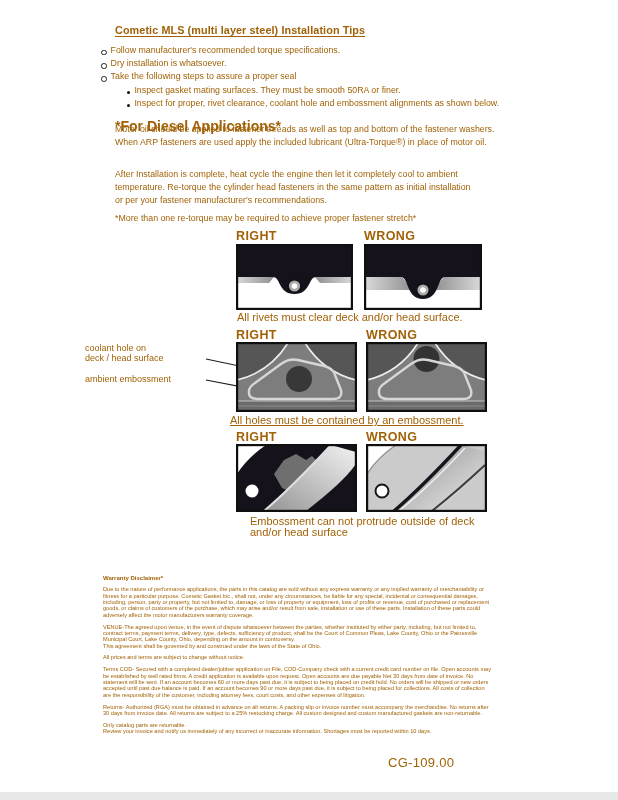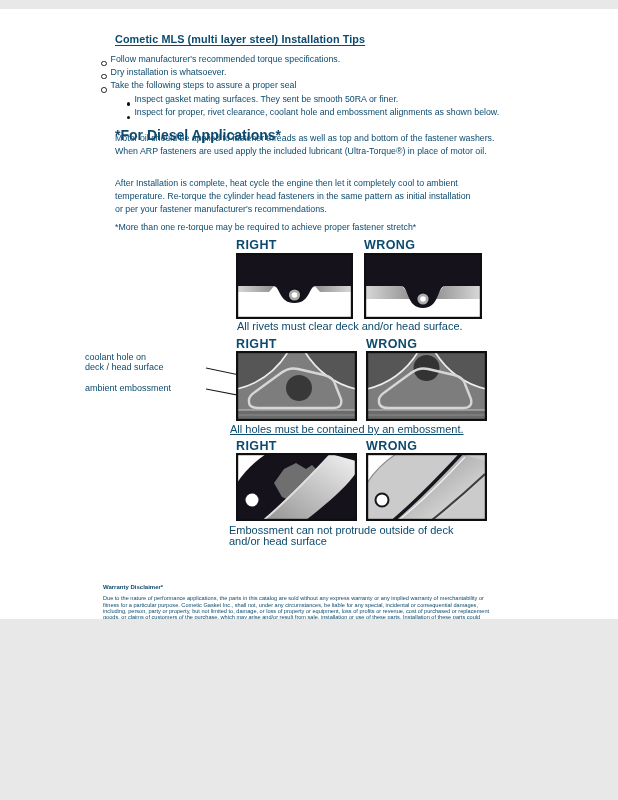--- a/index.html
+++ b/index.html
@@ -1,28 +1,28 @@
 <!DOCTYPE html>
 <html><head>
 <meta charset="utf-8">
 <style>
   html,body{margin:0;padding:0;background:#e8e8e8;}
   .page{
-    position:relative;width:618px;height:610px;background:#ffffff;
-    font-family:"Liberation Sans","DejaVu Sans",sans-serif;color:#0c4a6e;
-    margin:9px auto;overflow:hidden;
+    position:relative;width:618px;height:792px;background:#ffffff;
+    font-family:"Liberation Sans","DejaVu Sans",sans-serif;color:#a16207;
+    margin:0 auto;overflow:hidden;
   }
   .abs{position:absolute;}
   .pre{white-space:pre-line;}
   .page-title{
     left:115px;top:24px;font-size:10.8px;font-weight:700;
     text-decoration:underline;text-underline-offset:2px;letter-spacing:.1px;
   }
   .tips{left:101px;top:44px;font-size:8.8px;line-height:13.2px;}
-  .tip-row{display:flex;align-items:flex-end;}
+  .tip-row{display:flex;align-items:center;}
   .circ{
     display:inline-block;width:3.6px;height:3.6px;border:1px solid #222;
     border-radius:50%;margin:4px 4px 0 0;flex:none;
   }
   .sub{margin-left:26px;}
   .dot{
     display:inline-block;width:3.4px;height:3.4px;background:#111;
     border-radius:50%;margin:4.2px 4px 0 0;flex:none;
   }
   .h2{font-size:14px;font-weight:700;}
@@ -73,21 +73,21 @@
     <div class="tip-row">
       <span class="circ"></span>
       <span>Dry installation is whatsoever.</span>
     </div>
     <div class="tip-row">
       <span class="circ"></span>
       <span>Take the following steps to assure a proper seal</span>
     </div>
     <div class="tip-row sub">
       <span class="dot"></span>
-      <span>Inspect gasket mating surfaces.  They sent be smooth 50RA or finer.</span>
+      <span>Inspect gasket mating surfaces.  They must be smooth 50RA or finer.</span>
     </div>
     <div class="tip-row sub">
       <span class="dot"></span>
       <span>Inspect for proper, rivet clearance, coolant hole and embossment alignments as shown below.</span>
     </div>
   </div>
 
   <div class="abs h2" style="left:115px;top:118px;">*For Diesel Applications*</div>
   <div class="abs body-p pre" style="left:115px;top:123px;width:450px;">Motor oil should be applied to fastener threads as well as top and bottom of the fastener washers.
 When ARP fasteners are used apply the included lubricant (Ultra-Torque®) in place of motor oil.</div>
@@ -184,21 +184,21 @@
       <rect x="0" y="0" width="121" height="68" fill="#cbcbcb"></rect>
       <path d="M1,1 L30,1 C18,9 8,19 1,30 Z" fill="#ffffff" stroke="#8f8f8f" stroke-width="1.2"></path>
       <path d="M95,1 C70,28 48,50 28,67 L70,67 C92,50 110,34 120,20 L120,8 Z" fill="url(#bandW)"></path>
       <path d="M95,1 C70,28 48,50 28,67" fill="none" stroke="#17151d" stroke-width="3.4"></path>
       <path d="M99,4 C75,30 53,51 33,67" fill="none" stroke="#f2f2f2" stroke-width="1.2"></path>
       <path d="M119,21 C104,35 86,51 66,67" fill="none" stroke="#3d3d3d" stroke-width="2"></path>
       <circle cx="16" cy="47" r="6.5" fill="#ffffff" stroke="#17151d" stroke-width="2"></circle>
       <rect x="1" y="1" width="119" height="66" fill="none" stroke="#0f0f0f" stroke-width="2.4"></rect>
     </svg>
   </div>
-  <div class="abs caption pre" style="left:229px;top:516px;width:230px;">Embossment can not protrude outside of deck
+  <div class="abs caption pre" style="left:250px;top:516px;width:230px;">Embossment can not protrude outside of deck
 and/or head surface</div>
 
   <div class="abs warranty">
     <h3>Warranty Disclaimer*</h3>
     <p class="pre">Due to the nature of performance applications, the parts in this catalog are sold without any express warranty or any implied warranty of merchantability or
 fitness for a particular purpose.  Cometic Gasket Inc., shall not, under any circumstances, be liable for any special, incidental or consequential damages,
 including, person, party or property, but not limited to, damage, or loss of property or equipment, loss of profits or revenue, cost of purchased or replacement
 goods, or claims of customers of the purchase, which may arise and/or result from sale, installation or use of these parts.  Installation of these parts could
 adversely affect the motor manufacturers warranty coverage.</p>
     <p class="pre">VENUE-The agreed upon venue, in the event of dispute whatsoever between the parties, whether instituted by either party, including, but not limited to,

